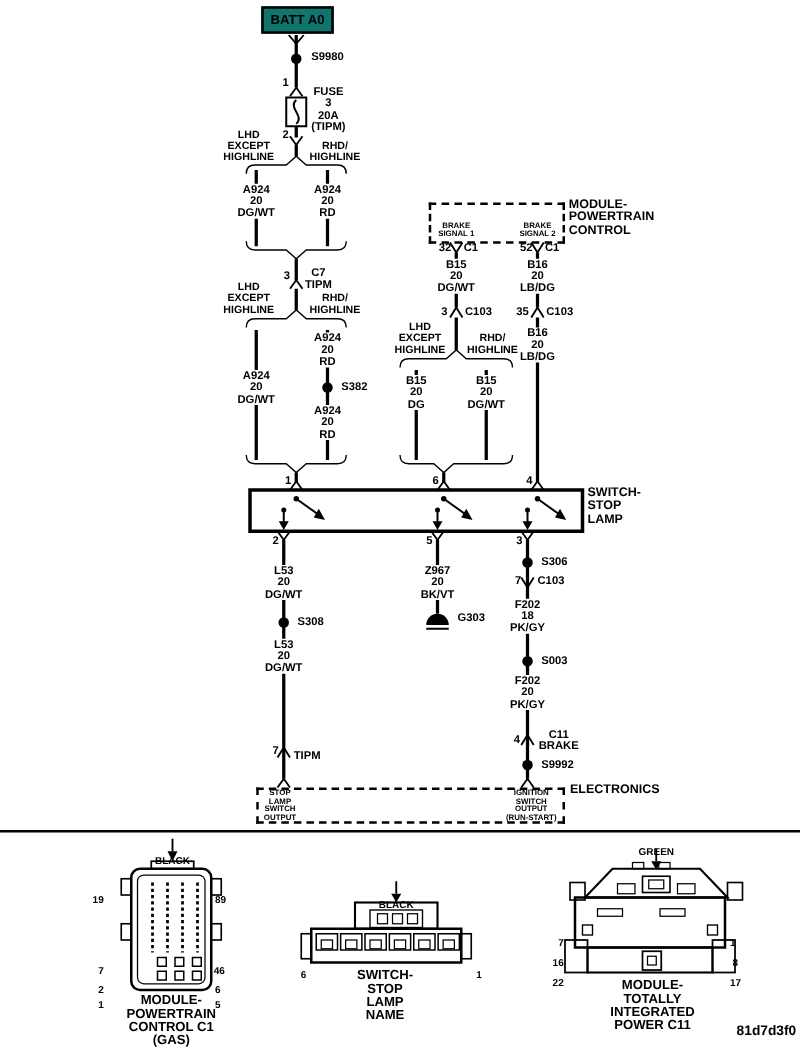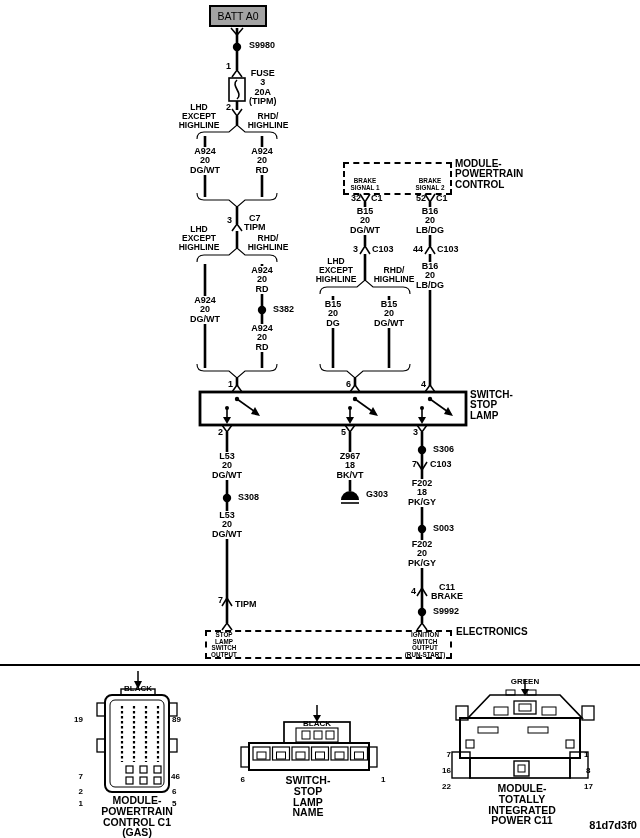--- a/index.html
+++ b/index.html
@@ -10,22 +10,22 @@
   .c{transform:translateX(-50%);text-align:center;}
   .r{transform:translateX(-100%);text-align:right;}
   .wl{background:#fff;padding:0 1px;}
   .s63{font-size:6.3px;line-height:6.5px;}
   .s8{font-size:8px;line-height:8.5px;margin-top:24px;}
   .s85{font-size:8.5px;line-height:9px;}
   .s9{font-size:9px;line-height:9.4px;text-align:center;}
   .s10{font-size:10px;line-height:10.4px;}
   .s105{font-size:10.5px;line-height:10.8px;}
   .s11{font-size:11px;line-height:11px;}
-  .solid-box{position:absolute;border:2.5px solid #000;background:#a3a3a3;z-index:2;
-             display:flex;align-items:center;justify-content:center;}
+  .solid-box{position:absolute;border:2.5px solid #000;background:#0f766e;z-index:2;
+             display:flex;align-items:center;justify-content:center;font-weight:bold;}
   .dashed-box{position:absolute;border:2px dashed #000;z-index:2;}
 </style>
 </head>
 <body>
 
 <div id="stage">
 
 <svg width="640" height="838" viewBox="0 0 640 838">
 
   <g stroke="#000" stroke-width="2.6" fill="none">
@@ -267,21 +267,21 @@
 <div class="t s9 r" style="left:426px;top:194px;">52</div>
 <div class="t s9" style="left:436px;top:194px;">C1</div>
 <div class="t s9 c wl" style="left:365px;top:207px;">B15
 20
 DG/WT</div>
 <div class="t s9 c wl" style="left:430px;top:207px;">B16
 20
 LB/DG</div>
 <div class="t s9 r" style="left:358px;top:245px;">3</div>
 <div class="t s9" style="left:372px;top:245px;">C103</div>
-<div class="t s9 r" style="left:423px;top:245px;">44</div>
+<div class="t s9 r" style="left:423px;top:245px;">35</div>
 <div class="t s9" style="left:437px;top:245px;">C103</div>
 
 <div class="t s85 c" style="left:336px;top:257px;">LHD
 EXCEPT
 HIGHLINE</div>
 <div class="t s85 c" style="left:394px;top:266px;">RHD/
 HIGHLINE</div>
 <div class="t s9 c wl" style="left:333px;top:300px;">B15
 20
 DG</div>
@@ -306,21 +306,21 @@
 20
 DG/WT</div>
 <div class="t s9" style="left:238px;top:493px;">S308</div>
 <div class="t s9 c wl" style="left:227px;top:511px;">L53
 20
 DG/WT</div>
 <div class="t s9 r" style="left:223px;top:596px;">7</div>
 <div class="t s9" style="left:235px;top:600px;">TIPM</div>
 
 <div class="t s9 c wl" style="left:350px;top:452px;">Z967
-18
+20
 BK/VT</div>
 <div class="t s9" style="left:366px;top:490px;">G303</div>
 
 <div class="t s9" style="left:433px;top:445px;">S306</div>
 <div class="t s9 r" style="left:417px;top:460px;">7</div>
 <div class="t s9" style="left:430px;top:460px;">C103</div>
 <div class="t s9 c wl" style="left:422px;top:479px;">F202
 18
 PK/GY</div>
 <div class="t s9" style="left:433px;top:524px;">S003</div>

